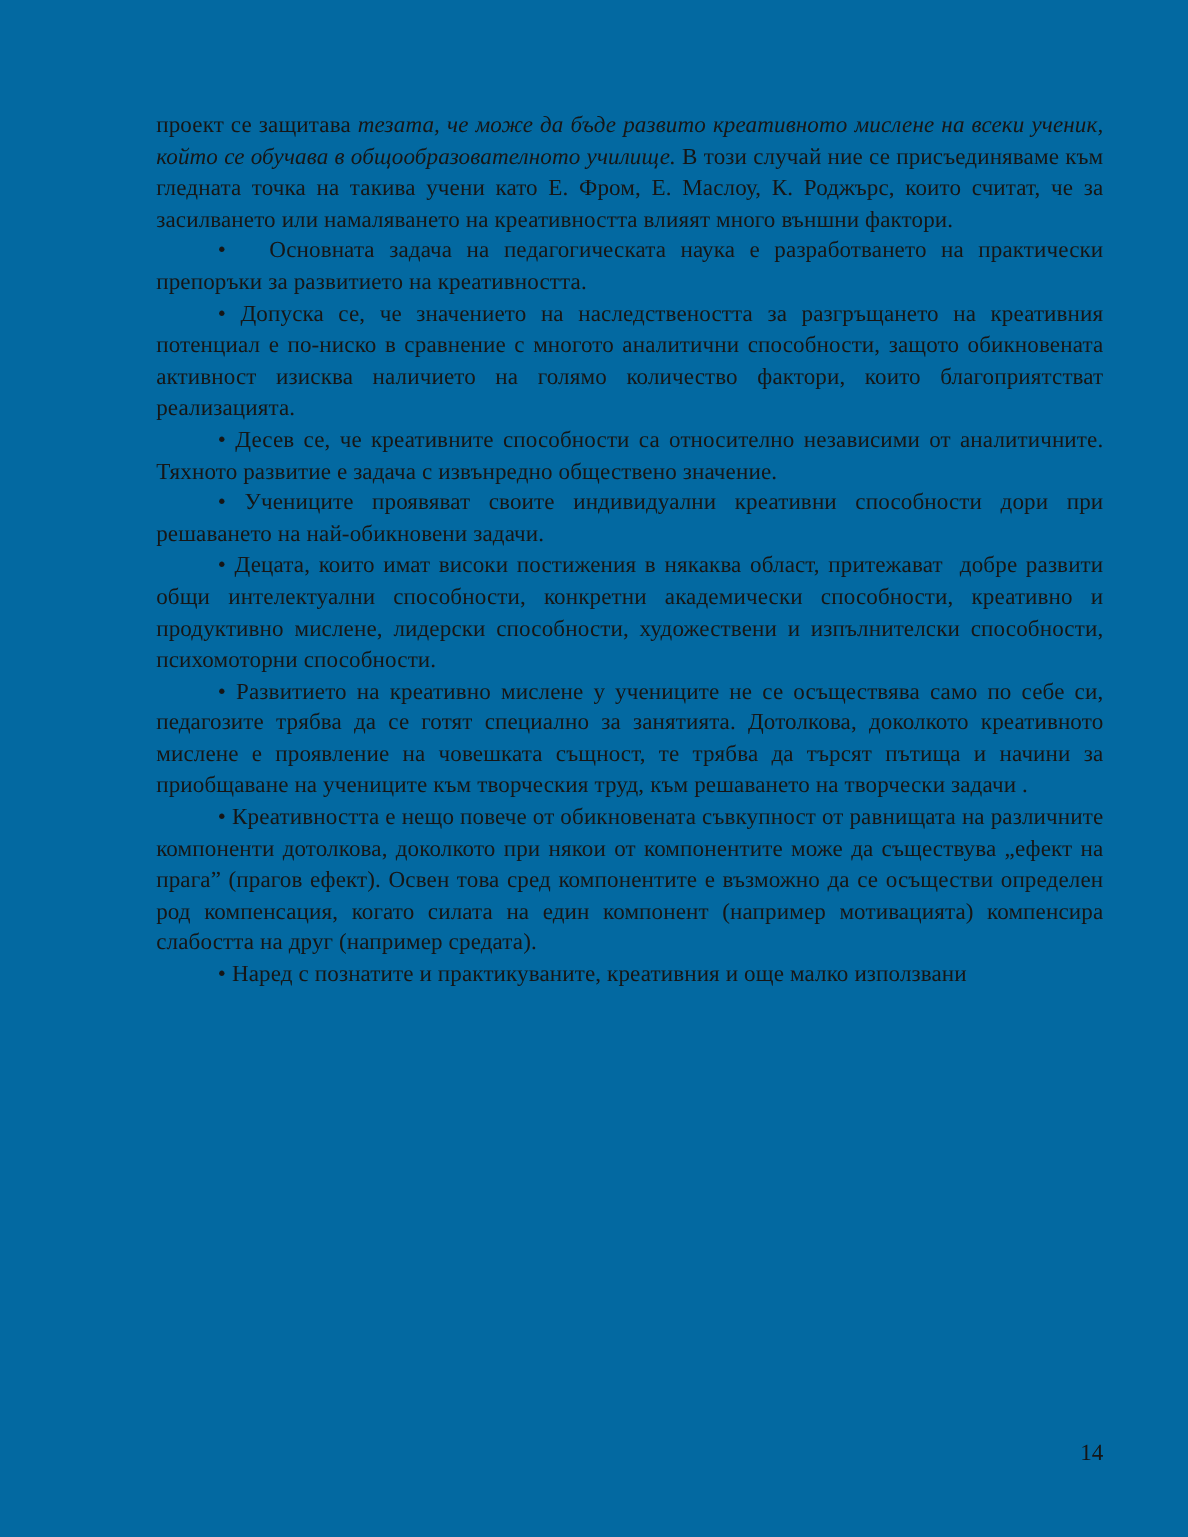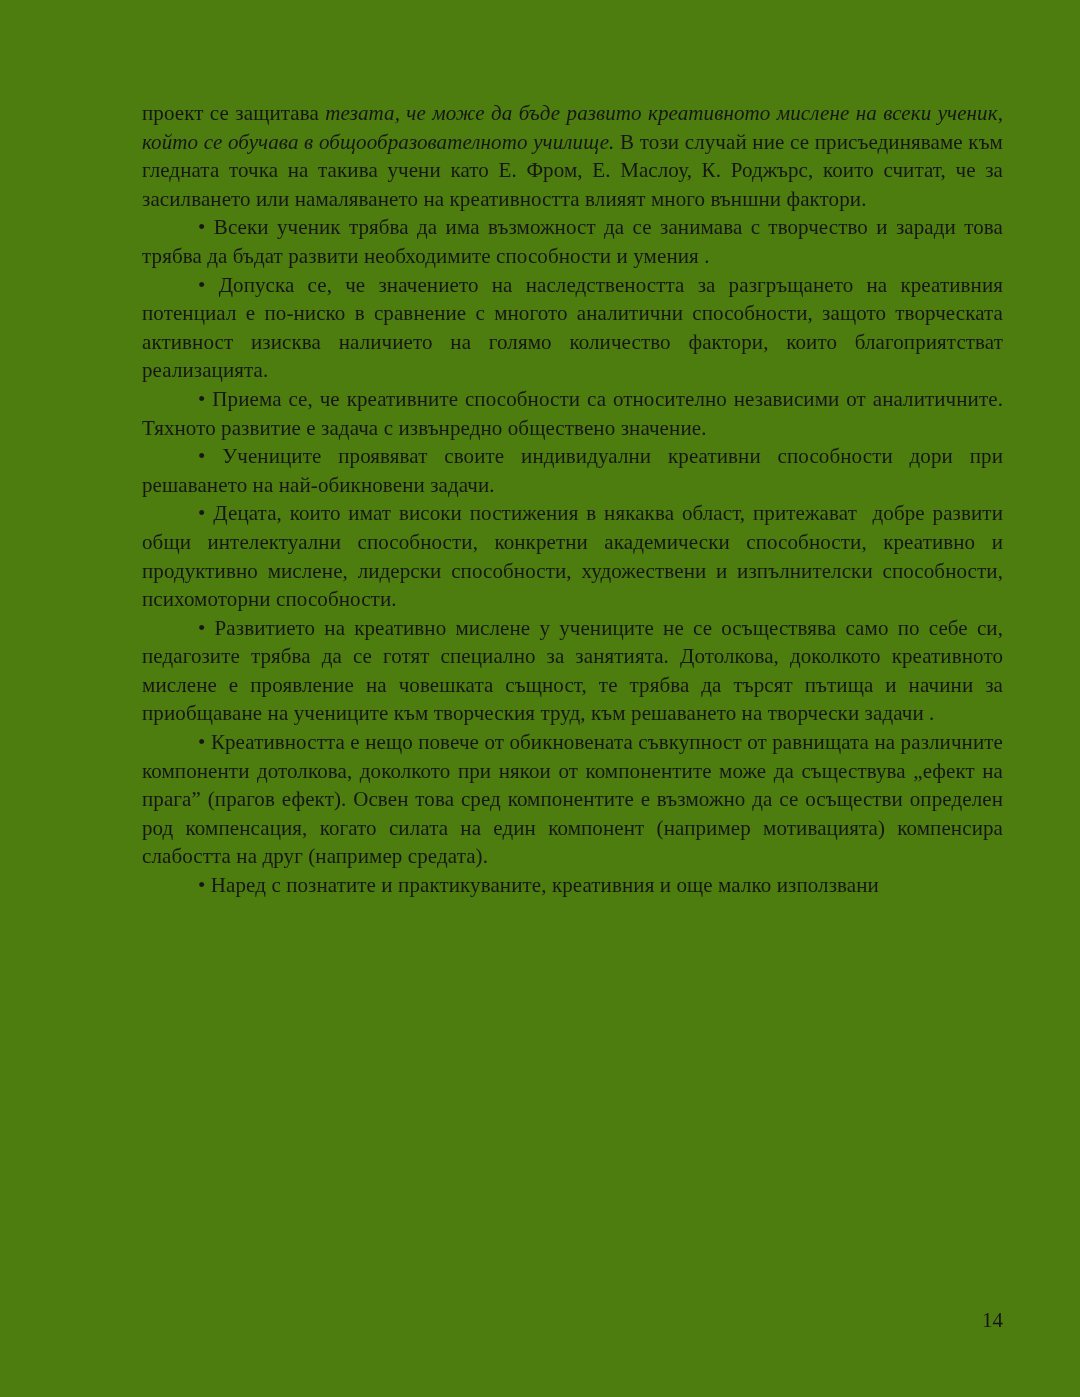--- a/index.html
+++ b/index.html
@@ -4,21 +4,21 @@
 <style>
   * { margin: 0; padding: 0; box-sizing: border-box; }
   html, body {
     background: #ffffff;
     font-family: "Liberation Serif", "DejaVu Serif", serif;
   }
   .page {
     position: relative;
     width: 1080px;
     height: 1397px;
-    background: #4d7c0f;
+    background: #0369a1;
     overflow: hidden;
     color: #161616;
   }
   .content {
     position: absolute;
     left: 142px;
     top: 99px;
     width: 861px;
     font-size: 21px;
     line-height: 28.6px;
@@ -41,23 +41,23 @@
     line-height: 28px;
     color: #161616;
   }
 </style>
 </head>
 <body>
 
 <div class="page">
   <div class="content">
       <p class="continuation"><span>проект се защитава </span><span class="italic">тезата, че може да бъде развито креативното мислене на всеки ученик, който се обучава в общообразователното училище.</span><span> В този случай ние се присъединяваме към гледната точка на такива учени като Е. Фром, Е. Маслоу, К. Роджърс, които считат, че за засилването или намаляването на креативността влияят много външни фактори.</span></p>
-      <p class="bullet"><span>•&nbsp;</span><span>Всеки ученик трябва да има възможност да се занимава с творчество и заради това трябва да бъдат развити необходимите способности и умения .</span></p>
-      <p class="bullet"><span>•&nbsp;</span><span>Допуска се, че значението на наследствеността за разгръщането на креативния потенциал е по-ниско в сравнение с многото аналитични способности, защото творческата активност изисква наличието на голямо количество фактори, които благоприятстват реализацията.</span></p>
-      <p class="bullet"><span>•&nbsp;</span><span>Приема се, че креативните способности са относително независими от аналитичните. Тяхното развитие е задача с извънредно обществено значение.</span></p>
+      <p class="bullet"><span>•&nbsp;&nbsp;&nbsp;</span><span>Основната задача на педагогическата наука е разработването на практически препоръки за развитието на креативността.</span></p>
+      <p class="bullet"><span>•&nbsp;</span><span>Допуска се, че значението на наследствеността за разгръщането на креативния потенциал е по-ниско в сравнение с многото аналитични способности, защото обикновената активност изисква наличието на голямо количество фактори, които благоприятстват реализацията.</span></p>
+      <p class="bullet"><span>•&nbsp;</span><span>Десев се, че креативните способности са относително независими от аналитичните. Тяхното развитие е задача с извънредно обществено значение.</span></p>
       <p class="bullet"><span>•&nbsp;</span><span>Учениците проявяват своите индивидуални креативни способности дори при решаването на най-обикновени задачи.</span></p>
       <p class="bullet"><span>•&nbsp;</span><span>Децата, които имат високи постижения в някаква област, притежават &nbsp;добре развити общи интелектуални способности, конкретни академически способности, креативно и продуктивно мислене, лидерски способности, художествени и изпълнителски способности, психомоторни способности.</span></p>
       <p class="bullet"><span>•&nbsp;</span><span>Развитието на креативно мислене у учениците не се осъществява само по себе си, педагозите трябва да се готят специално за занятията. Дотолкова, доколкото креативното мислене е проявление на човешката същност, те трябва да търсят пътища и начини за приобщаване на учениците към творческия труд, към решаването на творчески задачи .</span></p>
       <p class="bullet"><span>•&nbsp;</span><span>Креативността е нещо повече от обикновената съвкупност от равнищата на различните компоненти дотолкова, доколкото при някои от компонентите може да съществува „ефект на прага” (прагов ефект). Освен това сред компонентите е възможно да се осъществи определен род компенсация, когато силата на един компонент (например мотивацията) компенсира слабостта на друг (например средата).</span></p>
       <p class="bullet"><span>•&nbsp;</span><span>Наред с познатите и практикуваните, креативния и още малко използвани</span></p>
     </div>
   <div class="page-number">14</div>
 </div>
 
 </body></html>

